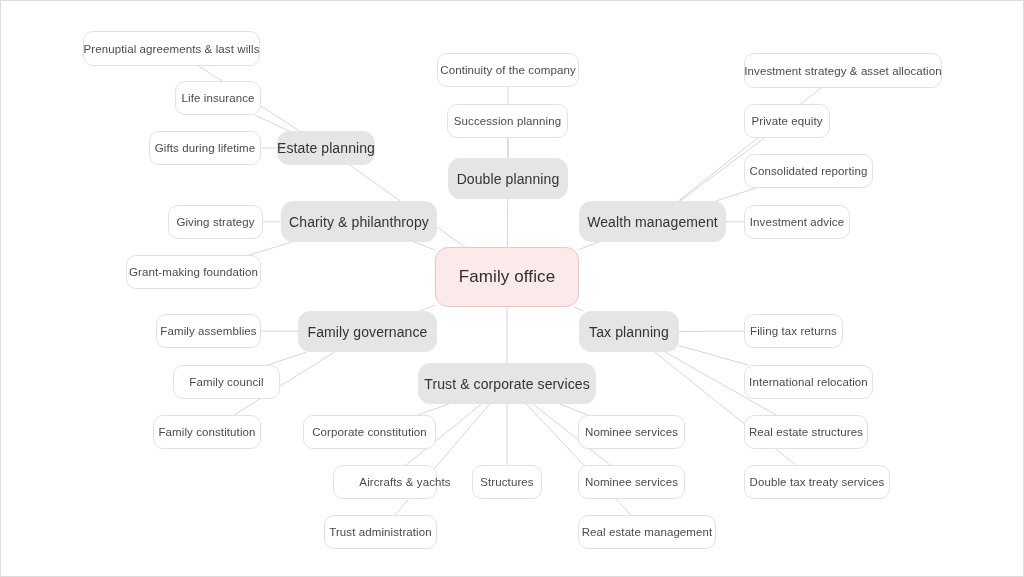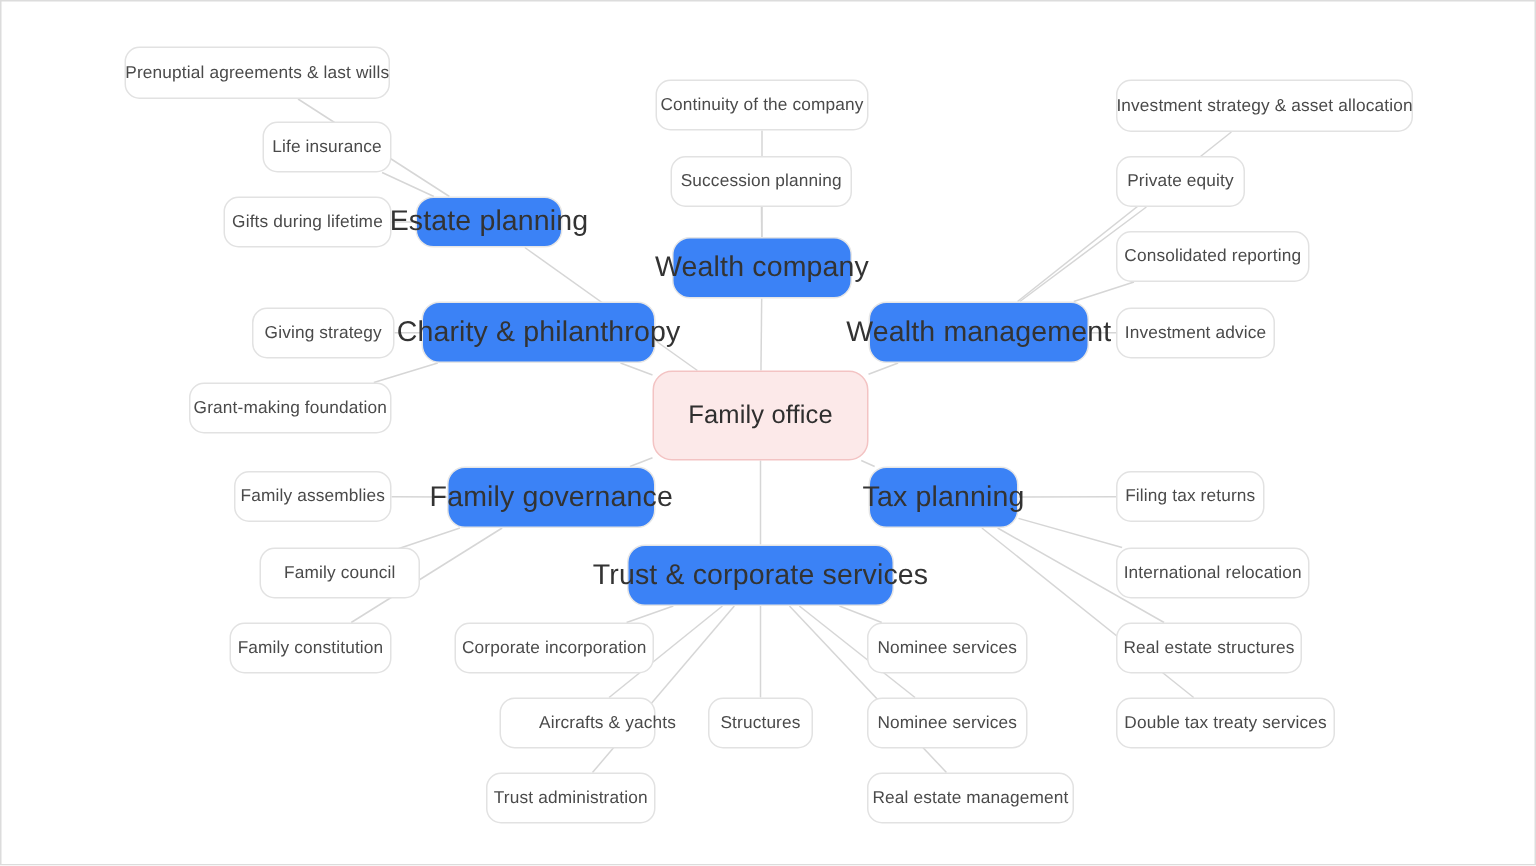--- a/index.html
+++ b/index.html
@@ -40,25 +40,25 @@
     z-index: 2;
   }
   .node.root {
     background: #fce9e9;
     border: 1.4px solid #f3c3c3;
     border-radius: 13px;
     color: #2f2f2f;
     font-size: 17px;
   }
   .node.branch {
-    background: #3b82f6;
+    background: #e5e5e5;
     border: 1px solid #e6e6e6;
     border-radius: 12px;
     color: #333333;
-    font-size: 19px;
+    font-size: 14px;
   }
   .node.leaf {
     background: #ffffff;
     border: 1px solid #e2e2e2;
     color: #4a4a4a;
     font-size: 11.5px;
   }
 </style>
 </head>
 <body>
@@ -99,21 +99,21 @@
       <line x1="525.3265993265993" y1="403" x2="629.973063973064" y2="514" stroke="#d6d6d6" stroke-width="1"></line>
     </svg>
   <div id="node-layer">
       <div class="node root" style="left: 434px; top: 246px; width: 144px; height: 60px;">
         <span>Family office</span>
       </div>
       <div class="node branch" style="left: 276px; top: 130px; width: 98px; height: 34px;">
         <span>Estate planning</span>
       </div>
       <div class="node branch" style="left: 447px; top: 157px; width: 120px; height: 41px;">
-        <span>Wealth company</span>
+        <span>Double planning</span>
       </div>
       <div class="node branch" style="left: 578px; top: 200px; width: 147px; height: 41px;">
         <span>Wealth management</span>
       </div>
       <div class="node branch" style="left: 280px; top: 200px; width: 156px; height: 41px;">
         <span>Charity &amp; philanthropy</span>
       </div>
       <div class="node branch" style="left: 297px; top: 310px; width: 139px; height: 41px;">
         <span>Family governance</span>
       </div>
@@ -171,21 +171,21 @@
       <div class="node leaf" style="left: 743px; top: 364px; width: 129px; height: 34px;">
         <span>International relocation</span>
       </div>
       <div class="node leaf" style="left: 743px; top: 414px; width: 124px; height: 34px; border-radius: 10px;">
         <span>Real estate structures</span>
       </div>
       <div class="node leaf" style="left: 743px; top: 464px; width: 146px; height: 34px;">
         <span>Double tax treaty services</span>
       </div>
       <div class="node leaf" style="left: 302px; top: 414px; width: 133px; height: 34px;">
-        <span>Corporate incorporation</span>
+        <span>Corporate constitution</span>
       </div>
       <div class="node leaf" style="left: 332px; top: 464px; width: 104px; height: 34px; padding-left: 40px;">
         <span>Aircrafts &amp; yachts</span>
       </div>
       <div class="node leaf" style="left: 323px; top: 514px; width: 113px; height: 34px;">
         <span>Trust administration</span>
       </div>
       <div class="node leaf" style="left: 471px; top: 464px; width: 70px; height: 34px;">
         <span>Structures</span>
       </div>

